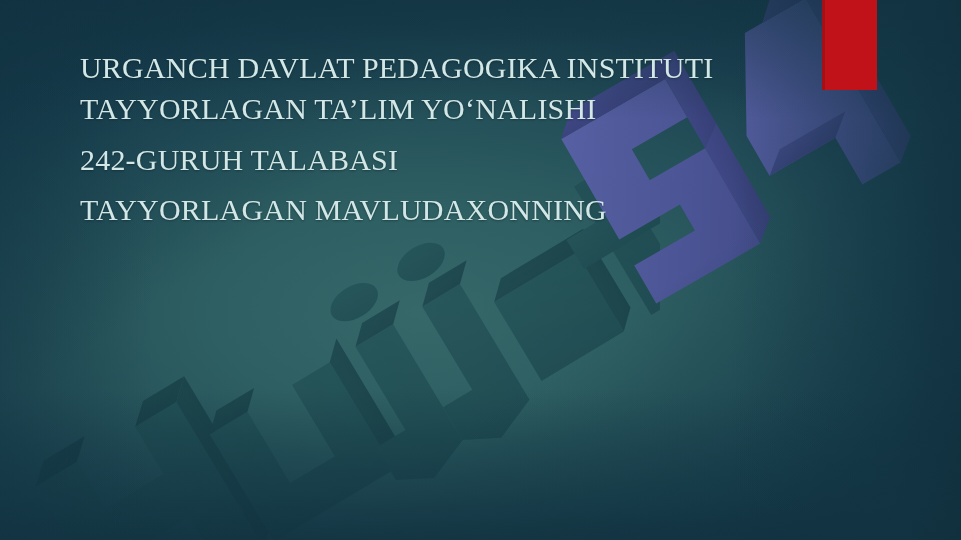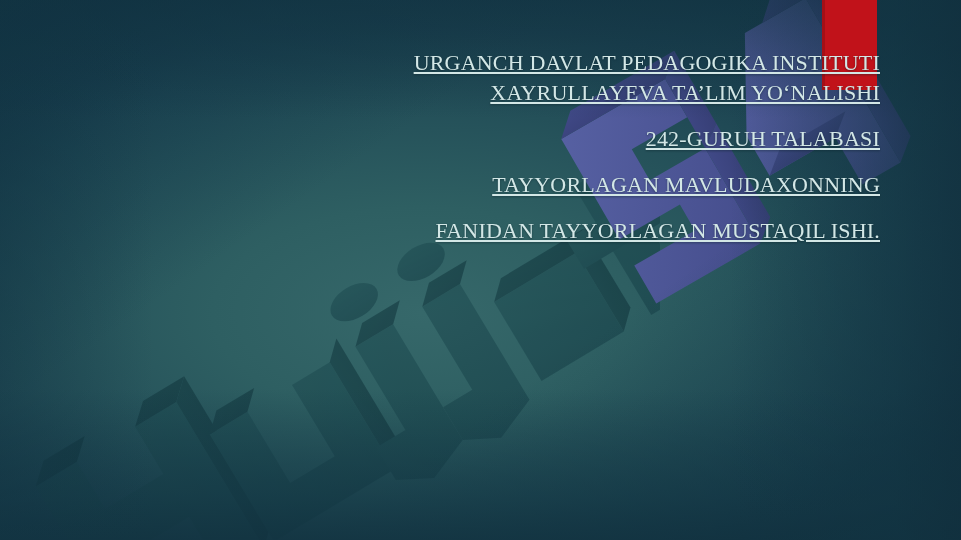--- a/index.html
+++ b/index.html
@@ -79,30 +79,29 @@
     width: 3px; height: 100%;
     background: #a50f16;
   }
 
   
   .text-block {
     position: absolute;
     left: 80px;
     top: 48px;
     width: 800px;
-    text-align: right;
+    text-align: left;
     color: #d3e7e6;
-    font-size: 22px;
+    font-size: 30px;
     line-height: 1.36;
     letter-spacing: 0.2px;
     text-shadow: 0 1px 2px rgba(8,30,38,0.45);
-    text-decoration: underline;
   }
   .text-block .line { display: block; }
-  .text-block .line.gap { margin-top: 16px; }
+  .text-block .line.gap { margin-top: 10px; }
 </style>
 </head>
 <body>
 
 <div id="slide">
 
   <div class="bg-base"></div>
 
   <svg class="wm-dark" viewBox="0 0 700 400">
     <defs>
@@ -185,19 +184,18 @@
   </svg>
 
   <div class="bg-corner-shade"></div>
   <div class="bg-bottom-shade"></div>
   <div class="bg-right-shade"></div>
 
   <div class="red-bar"></div>
 
   <div class="text-block">
     <span class="line">URGANCH DAVLAT PEDAGOGIKA INSTITUTI</span>
-    <span class="line">XAYRULLAYEVA TA’LIM YO‘NALISHI</span>
+    <span class="line">TAYYORLAGAN TA’LIM YO‘NALISHI</span>
     <span class="line gap">242-GURUH TALABASI</span>
     <span class="line gap">TAYYORLAGAN MAVLUDAXONNING</span>
-    <span class="line gap">FANIDAN TAYYORLAGAN MUSTAQIL ISHI.</span>
   </div>
 
 </div>
 
 </body></html>

